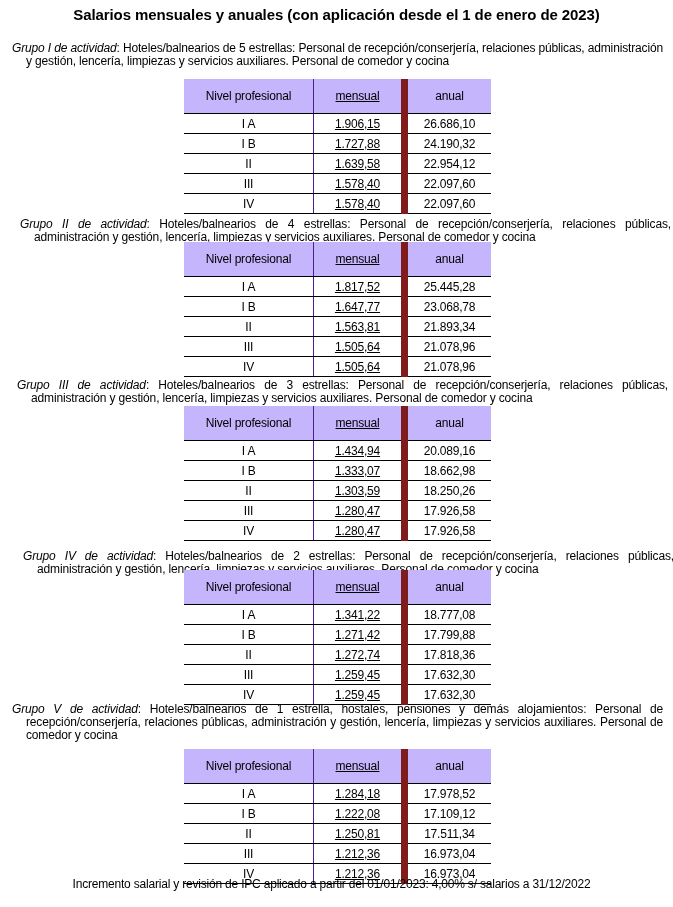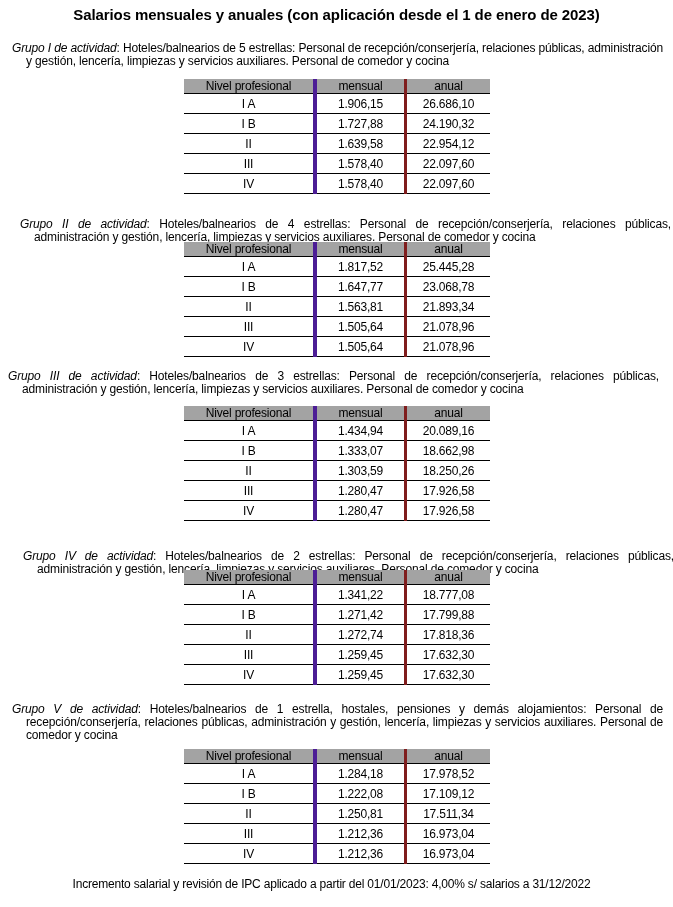--- a/index.html
+++ b/index.html
@@ -19,26 +19,26 @@
   }
   .group-desc .glabel { font-style: italic; }
   table.sal {
     position: absolute; left: 184px; border-collapse: collapse;
     font-size: 12px; letter-spacing: -0.2px;
   }
   table.sal th, table.sal td {
     padding: 0; text-align: center; border-bottom: 1px solid #000;
   }
   table.sal th {
-    background: #a3a3a3; font-weight: normal; height: 14px;
+    background: #c4b5fd; font-weight: normal; height: 34px;
   }
   table.sal td { height: 19px; }
   table.sal .c1 { width: 129px; }
-  table.sal .c2 { width: 87px; border-left: 4px solid #4c1d95; }
-  table.sal .c3 { width: 83px; border-left: 3px solid #7f1d1d; }
+  table.sal .c2 { width: 87px; border-left: 1px solid #4c1d95; text-decoration: underline; }
+  table.sal .c3 { width: 83px; border-left: 7px solid #7f1d1d; }
   .footer {
     position: absolute; left: 0; top: 877px; width: 663px;
     text-align: center; font-size: 12px; letter-spacing: -0.2px;
   }
 </style>
 </head>
 <body>
 
 <div class="title">Salarios mensuales y anuales (con aplicación desde el 1 de enero de 2023)</div>
 
@@ -107,21 +107,21 @@
         <td class="c3">21.078,96</td>
       </tr>
   <tr>
         <td class="c1">IV</td>
         <td class="c2">1.505,64</td>
         <td class="c3">21.078,96</td>
       </tr>
 </tbody>
   </table>
 
-<p class="group-desc" style="top:370px;margin:0"><span class="glabel">Grupo III de actividad</span><span>: Hoteles/balnearios de 3 estrellas: Personal de recepción/conserjería, relaciones públicas, administración y gestión, lencería, limpiezas y servicios auxiliares. Personal de comedor y cocina</span></p>
+<p class="group-desc" style="top:370px;margin:9px"><span class="glabel">Grupo III de actividad</span><span>: Hoteles/balnearios de 3 estrellas: Personal de recepción/conserjería, relaciones públicas, administración y gestión, lencería, limpiezas y servicios auxiliares. Personal de comedor y cocina</span></p>
 <table class="sal" style="top:406px">
   <tbody>
       <tr>
     <th class="c1">Nivel profesional</th>
     <th class="c2">mensual</th>
     <th class="c3">anual</th>
   </tr>
   <tr>
         <td class="c1">I A</td>
         <td class="c2">1.434,94</td>

